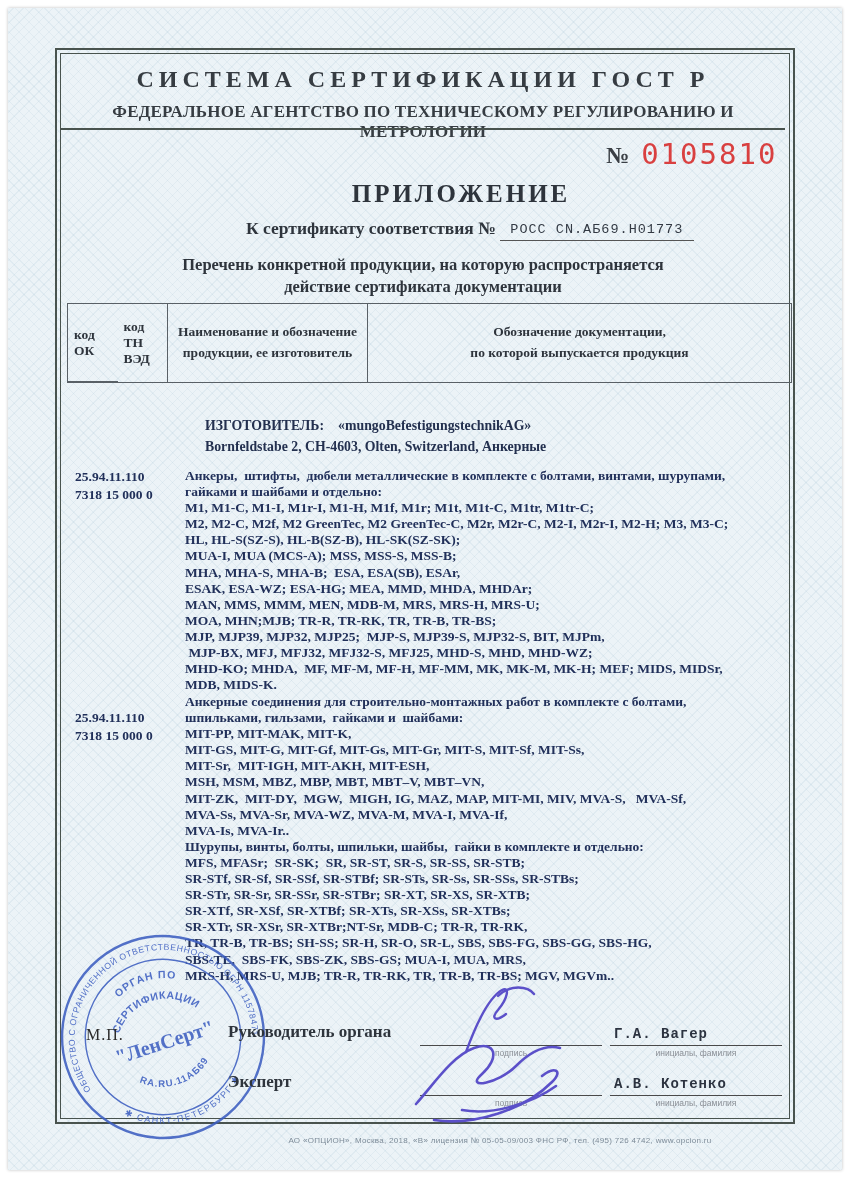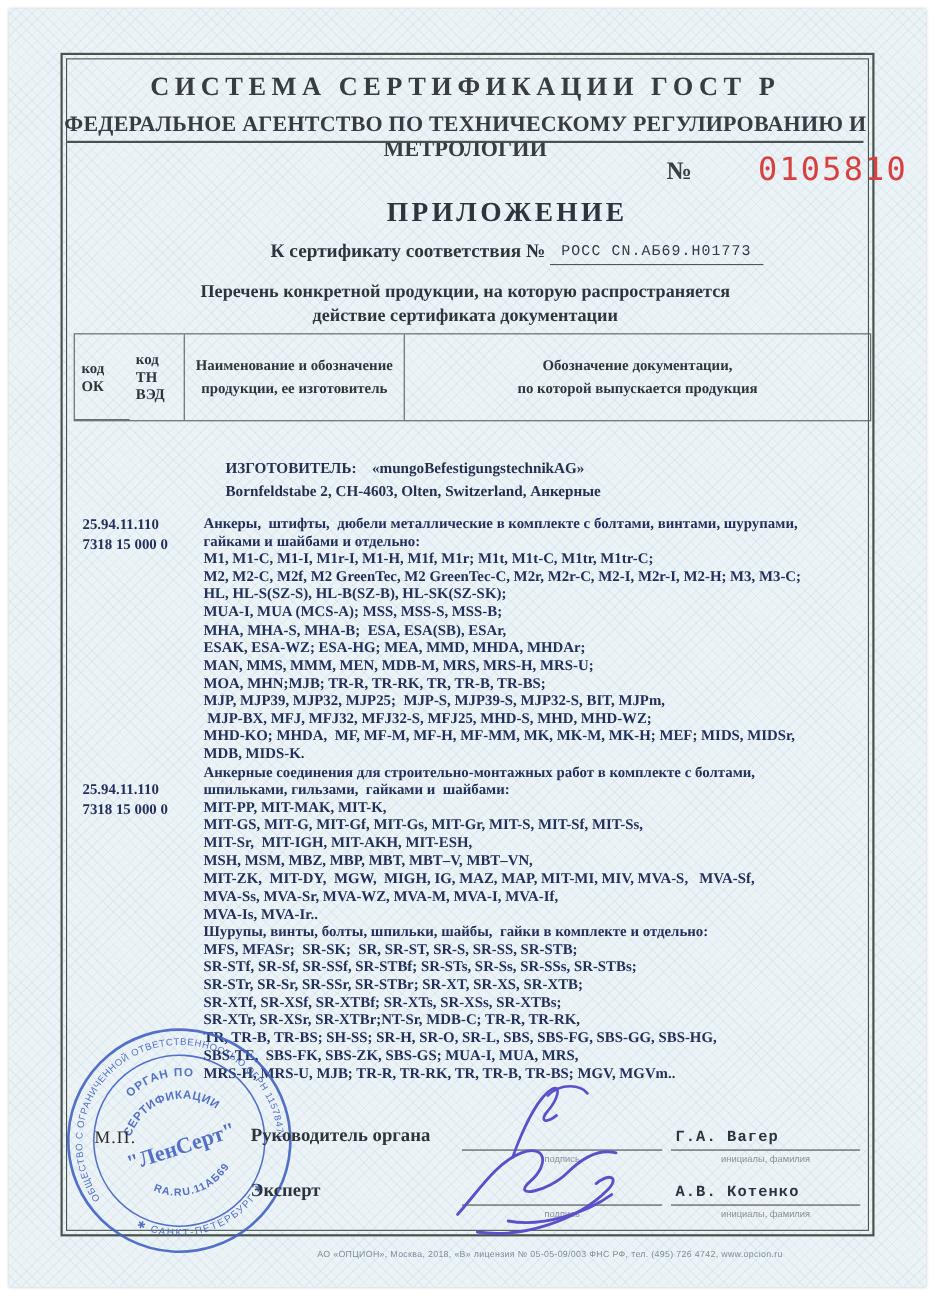--- a/index.html
+++ b/index.html
@@ -23,21 +23,21 @@
   .frame-inner{
     position:absolute;left:3px;top:3px;right:3px;bottom:3px;
     border:1px solid #49534e;
   }
   .hdr1{
     position:absolute;left:47px;width:736px;top:58px;text-align:center;
     font-size:24px;font-weight:bold;letter-spacing:5px;color:#363c42;
   }
   .hdr2{
     position:absolute;left:47px;width:736px;top:94px;text-align:center;
-    font-size:20px;font-weight:bold;letter-spacing:0.2px;color:#363c42;
+    font-size:17px;font-weight:bold;letter-spacing:0.2px;color:#363c42;
   }
   .hdr-sep{position:absolute;left:53px;top:120px;width:724px;height:2px;background:#49534e;}
   .form-no{position:absolute;left:598px;top:132px;display:flex;align-items:flex-start;gap:12px;}
   .form-no .nosign{font-size:23px;color:#3a3f45;font-weight:bold;line-height:1;padding-top:4px;}
   .form-no .digits{
     font-family:"DejaVu Sans Mono","Liberation Mono",monospace;
     font-size:29px;letter-spacing:2px;line-height:1;
   }
   .title{
     position:absolute;left:47px;width:736px;top:172px;text-align:center;
@@ -105,21 +105,21 @@
   <div class="frame">
     <div class="frame-inner"></div>
   </div>
 
   <div class="hdr1">СИСТЕМА СЕРТИФИКАЦИИ ГОСТ Р</div>
   <div class="hdr2">ФЕДЕРАЛЬНОЕ АГЕНТСТВО ПО ТЕХНИЧЕСКОМУ РЕГУЛИРОВАНИЮ И МЕТРОЛОГИИ</div>
   <div class="hdr-sep"></div>
 
   <div class="form-no">
     <span class="nosign">№</span>
-    <span class="digits" style="color:#d94040;margin-left:48px;">0105810</span>
+    <span class="digits" style="color:#d94040;">0105810</span>
   </div>
 
   <div class="title">ПРИЛОЖЕНИЕ</div>
 
   <div class="cert-row">
     <span class="cert-label">К сертификату соответствия №</span>
     <span class="cert-num">РОСС CN.АБ69.Н01773</span>
   </div>
 
   <div class="purpose1">Перечень конкретной продукции,  на которую распространяется</div>

